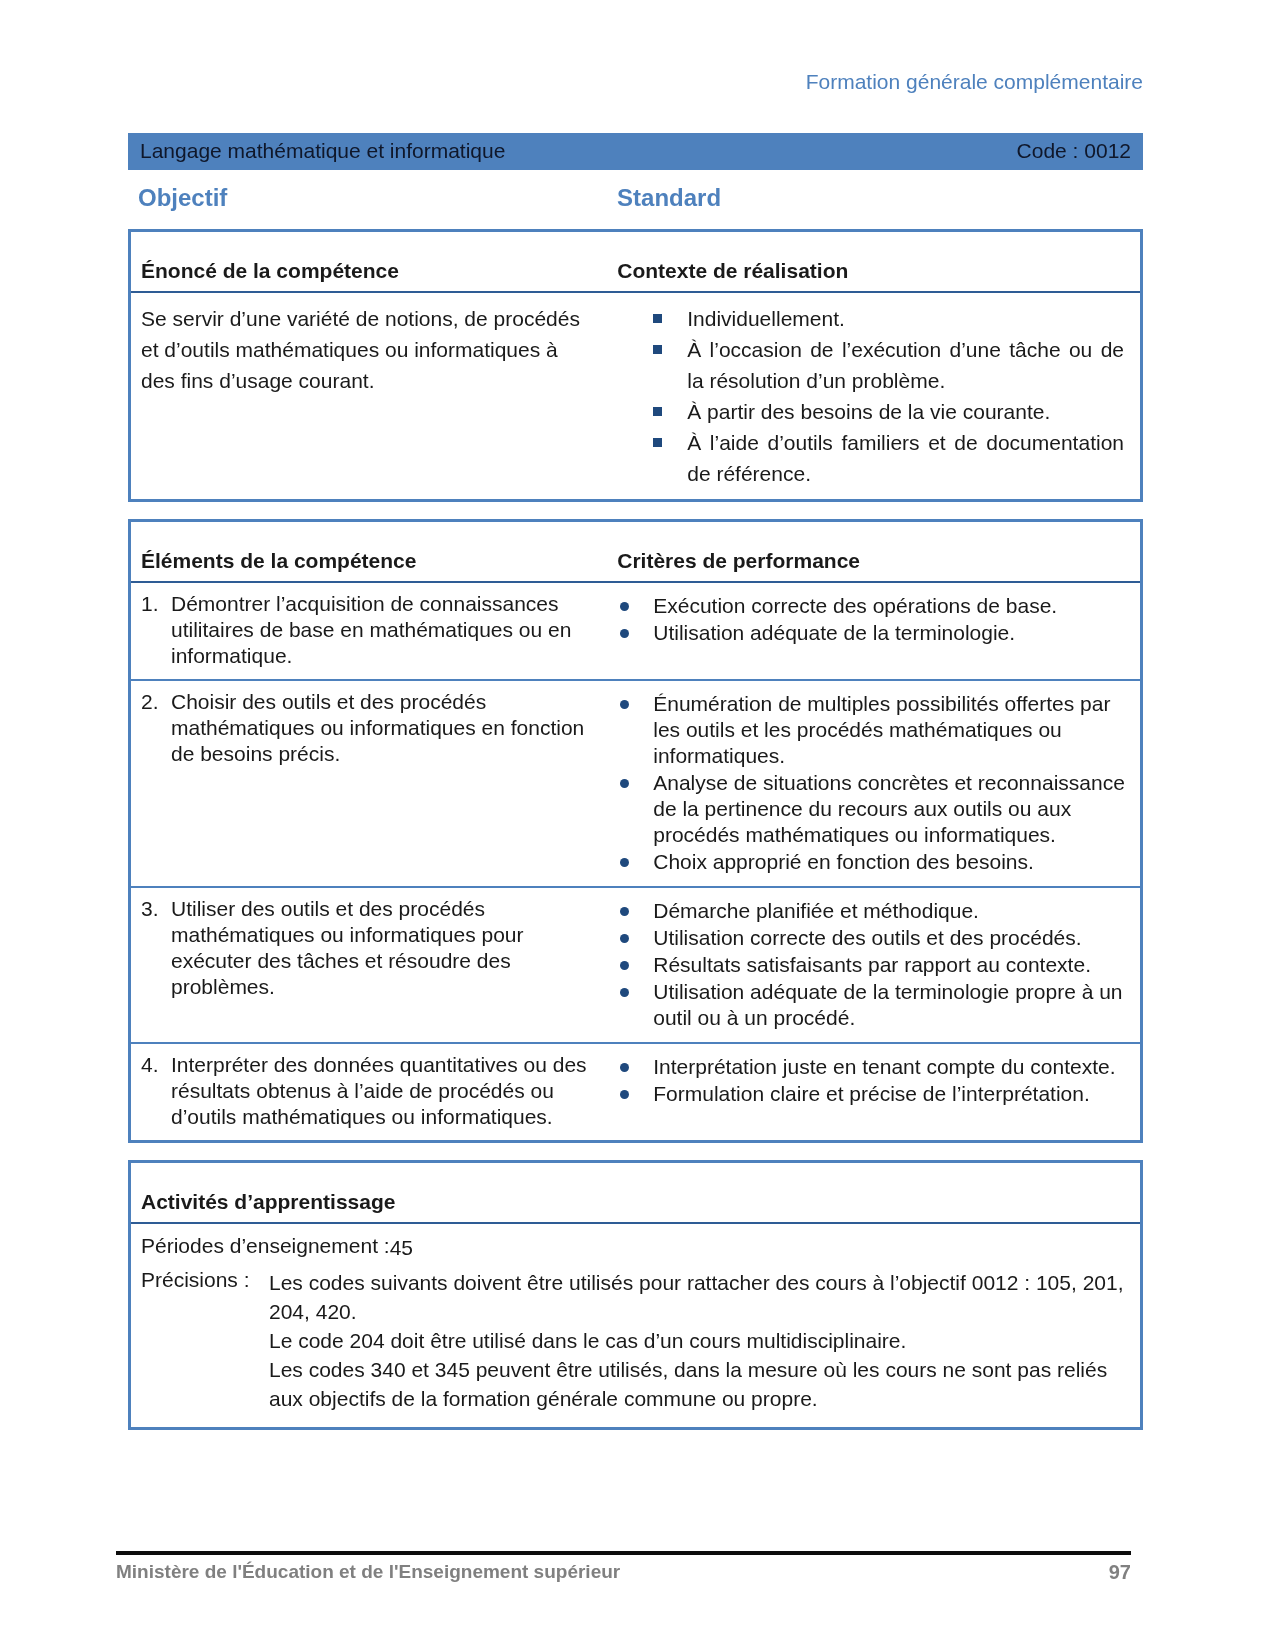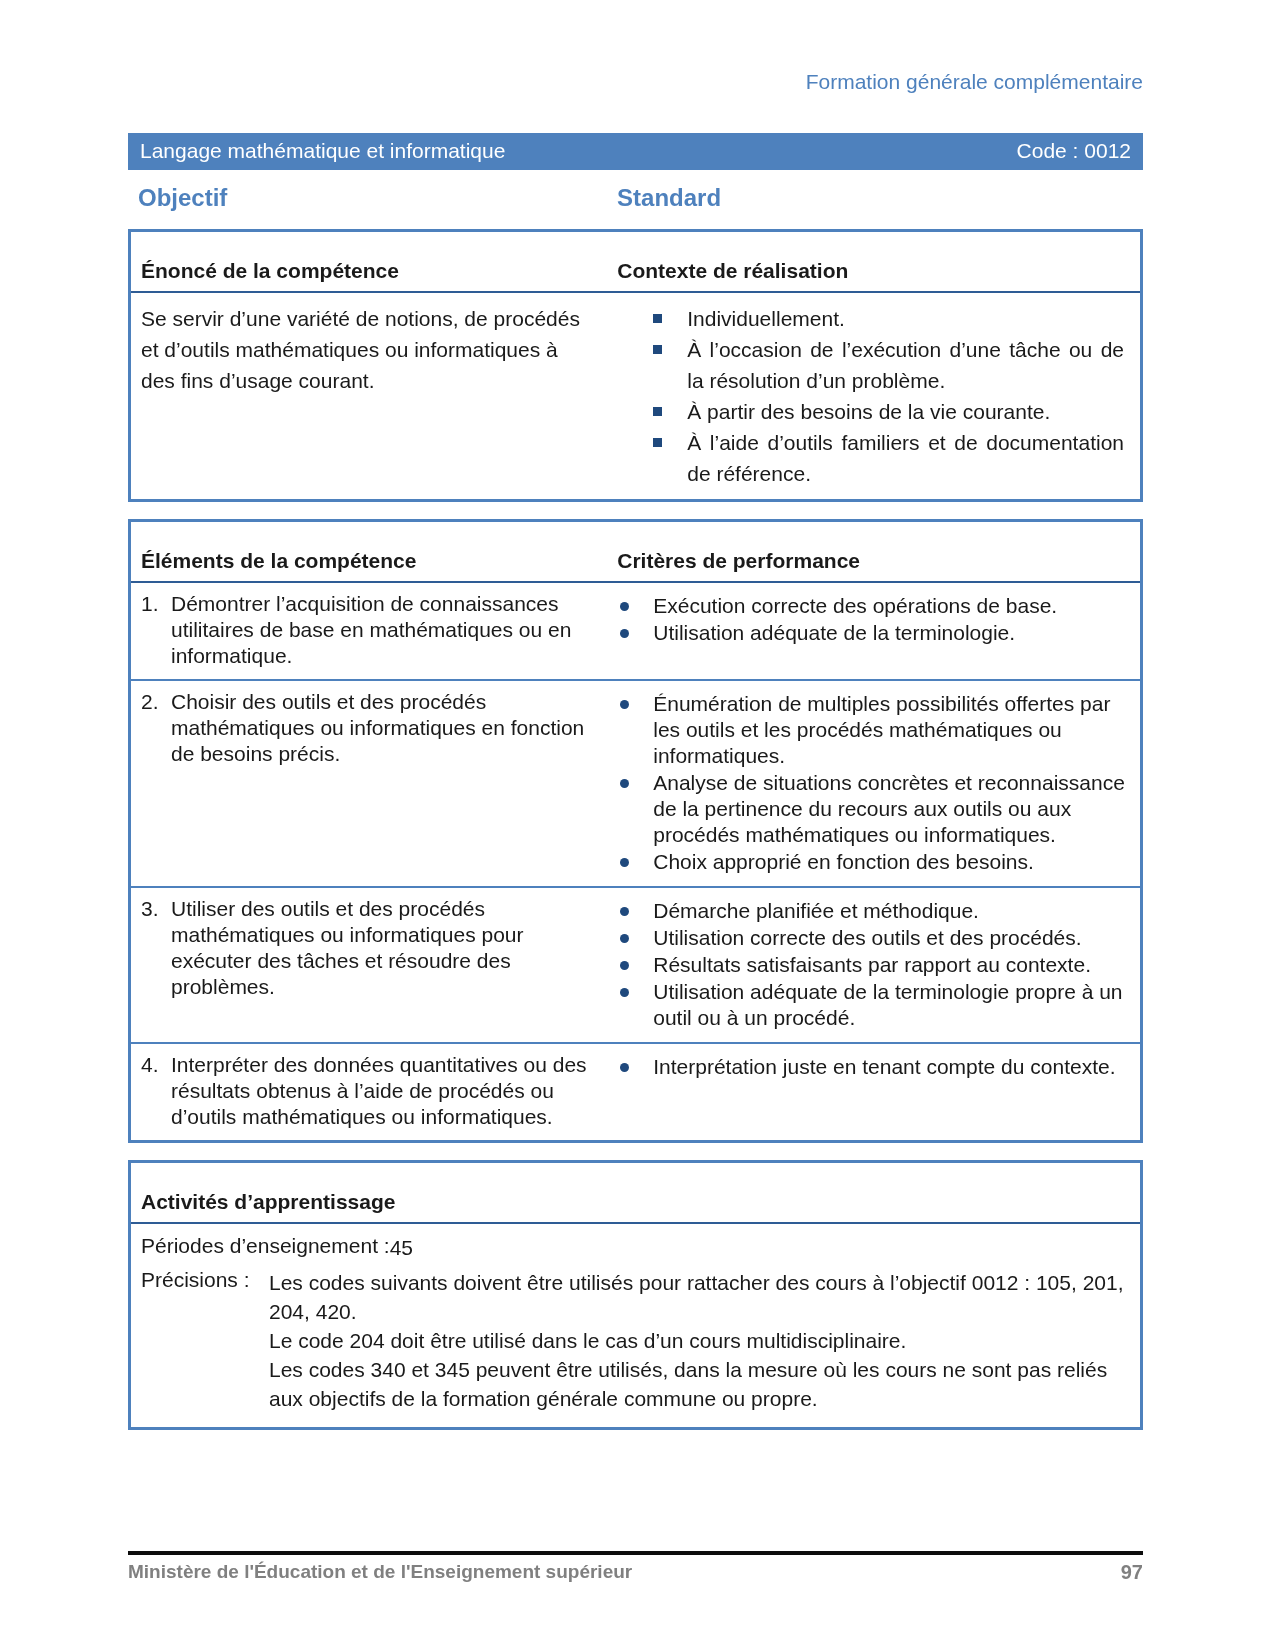--- a/index.html
+++ b/index.html
@@ -20,21 +20,21 @@
   .eyebrow{
     text-align:right;
     color:#4e81bd;
     font-size:21px;
     line-height:24px;
   }
   
   .banner{
     margin-top:39px;
     background:#4e81bd;
-    color:#ffffff;
+    color:#0f172a;
     display:flex;
     justify-content:space-between;
     align-items:center;
     padding:6px 12px 7px 12px;
     font-size:21px;
     gap:44px;
   }
   
   .headings{
     display:grid;
@@ -137,21 +137,21 @@
     flex:0 0 auto;
     min-width:128px;
     margin-right:0;
     white-space:nowrap;
   }
   .act-value{line-height:28px;text-align:center;}
   .act-paras > div{line-height:29px;}
   
   .footer{
     position:absolute;
-    left:128px;
+    left:116px;
     width:1015px;
     top:1551px;
     border-top:4px solid #0d0d0d;
     padding-top:6px;
     display:flex;
     justify-content:space-between;
     color:#808080;
     font-weight:bold;
     font-size:19px;
   }
@@ -251,20 +251,21 @@
     <div class="box-row">
       <div class="cell">
         <div class="numcell">
           <span class="num">4.</span>
           <div>Interpréter des données quantitatives ou des résultats obtenus à l’aide de procédés ou d’outils mathématiques ou informatiques.</div>
         </div>
       </div>
       <div class="cell">
         <ul class="bullets rd">
           <li>Interprétation juste en tenant compte du contexte.</li>
+          <li>Formulation claire et précise de l’interprétation.</li>
         </ul>
       </div>
     </div>
   </div>
 
   <div class="box">
     <div class="box-head single">
       <div class="cell">Activités d’apprentissage</div>
     </div>
     <div class="act-body">

